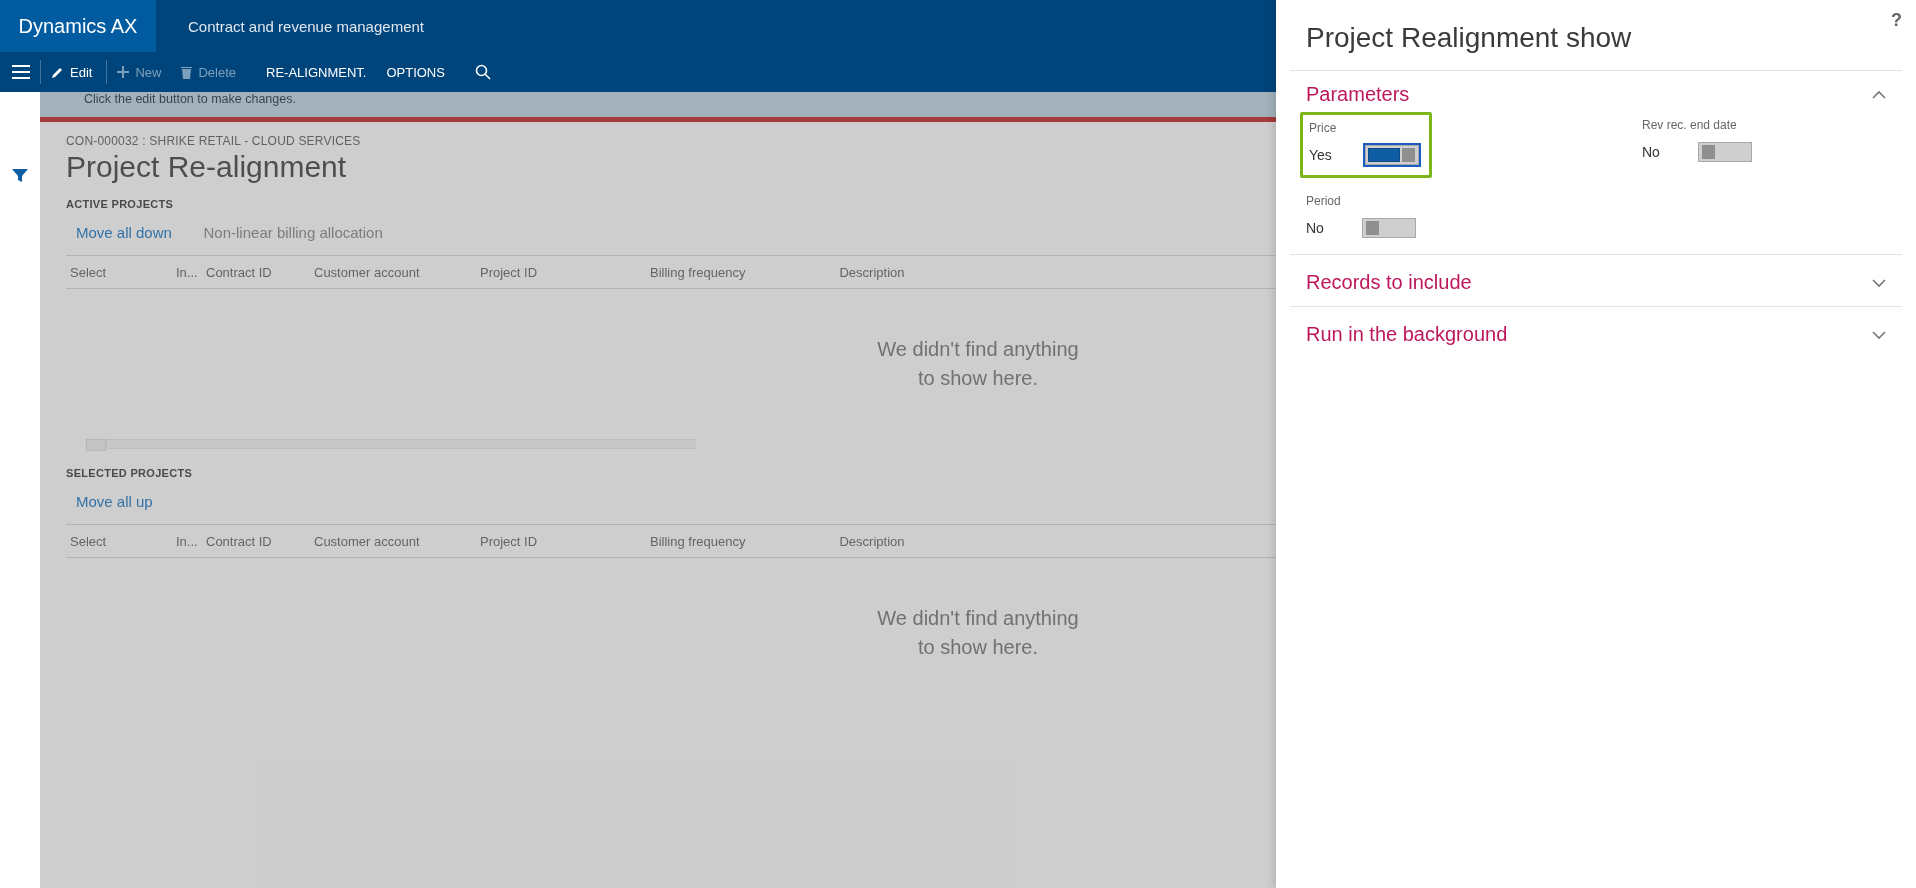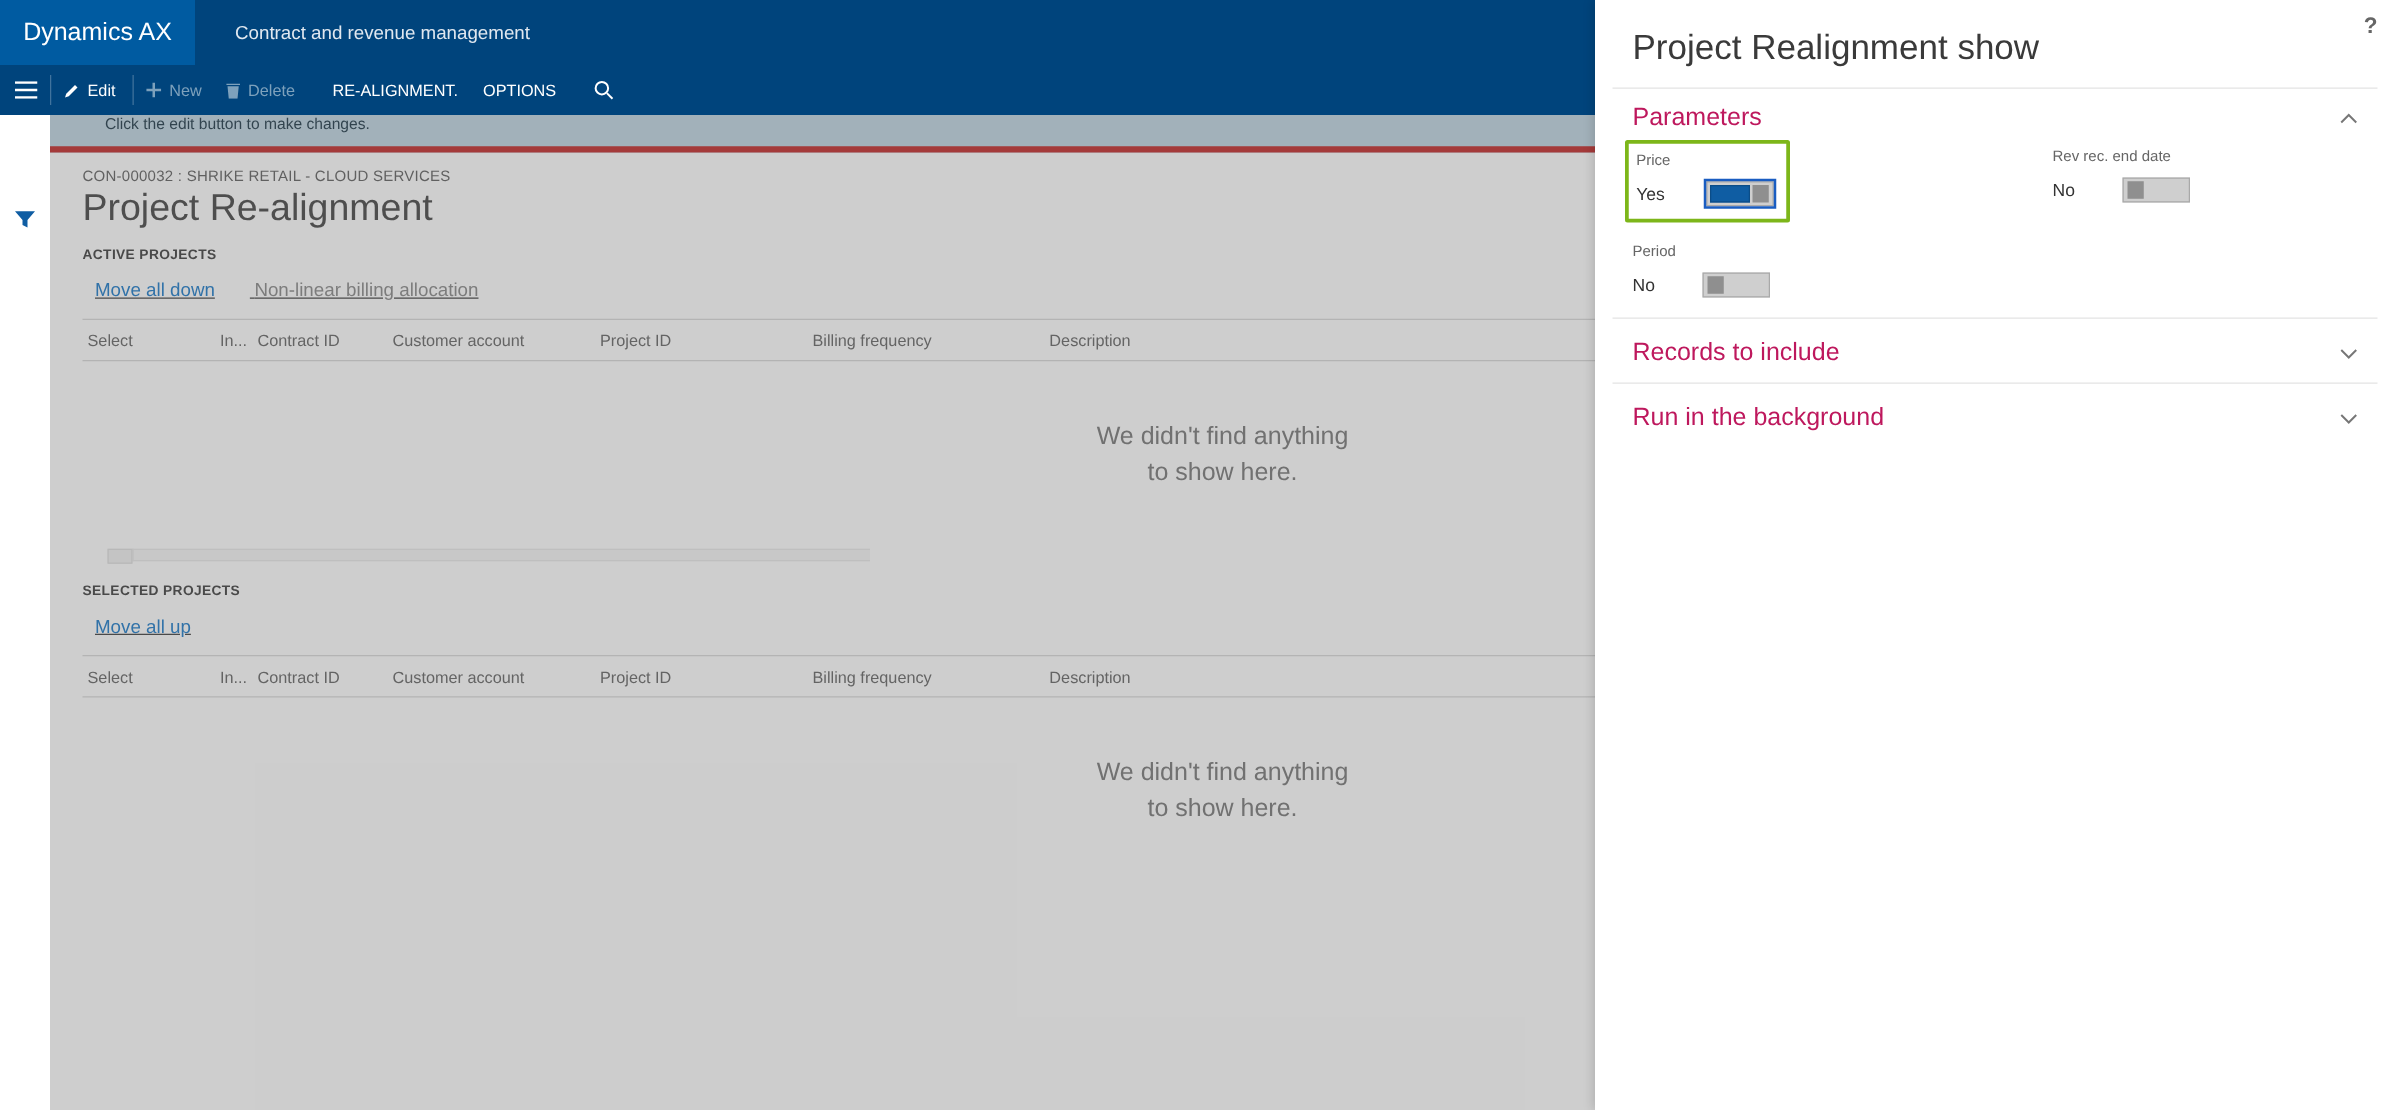--- a/index.html
+++ b/index.html
@@ -29,21 +29,21 @@
 
   .infobar { height: 30px; background: #b6ccd9; color: #0f2a3a; display:flex; align-items:flex-start; padding-left: 44px; font-size: 12.5px; border-bottom: 5px solid #b91c1c; }
 
   .page-pad { padding: 12px 26px 12px 26px; }
 
   .crumb { font-size: 12px; color: #555; letter-spacing: .2px; }
   .pagetitle { font-size: 30px; font-weight: 300; color: #3a3a3a; margin-top: 2px; margin-bottom: 14px; }
 
   .section-title { font-size: 11px; font-weight: 700; color: #333; letter-spacing: .3px; margin-top: 6px; }
 
-  .link-row { margin: 14px 0 14px 10px; text-decoration: underline; }
+  .link-row { margin: 14px 0 14px 10px; }
   .link { color: #0f6fbf; font-size: 15px; margin-right: 28px; cursor: pointer; }
   .link.muted { color: #7e7e7e; }
 
   .grid-head { display: flex; border-top: 1px solid #d0d0d0; border-bottom: 1px solid #cfcfcf; height: 34px; align-items: center; color: #5a5a5a; font-size: 13px; }
   .gh { padding-right: 12px; }
   .gh.select { width: 110px; padding-left: 4px; }
   .gh.in { width: 30px; }
   .gh.contract { width: 108px; }
   .gh.cust { width: 166px; }
   .gh.proj { width: 170px; }

